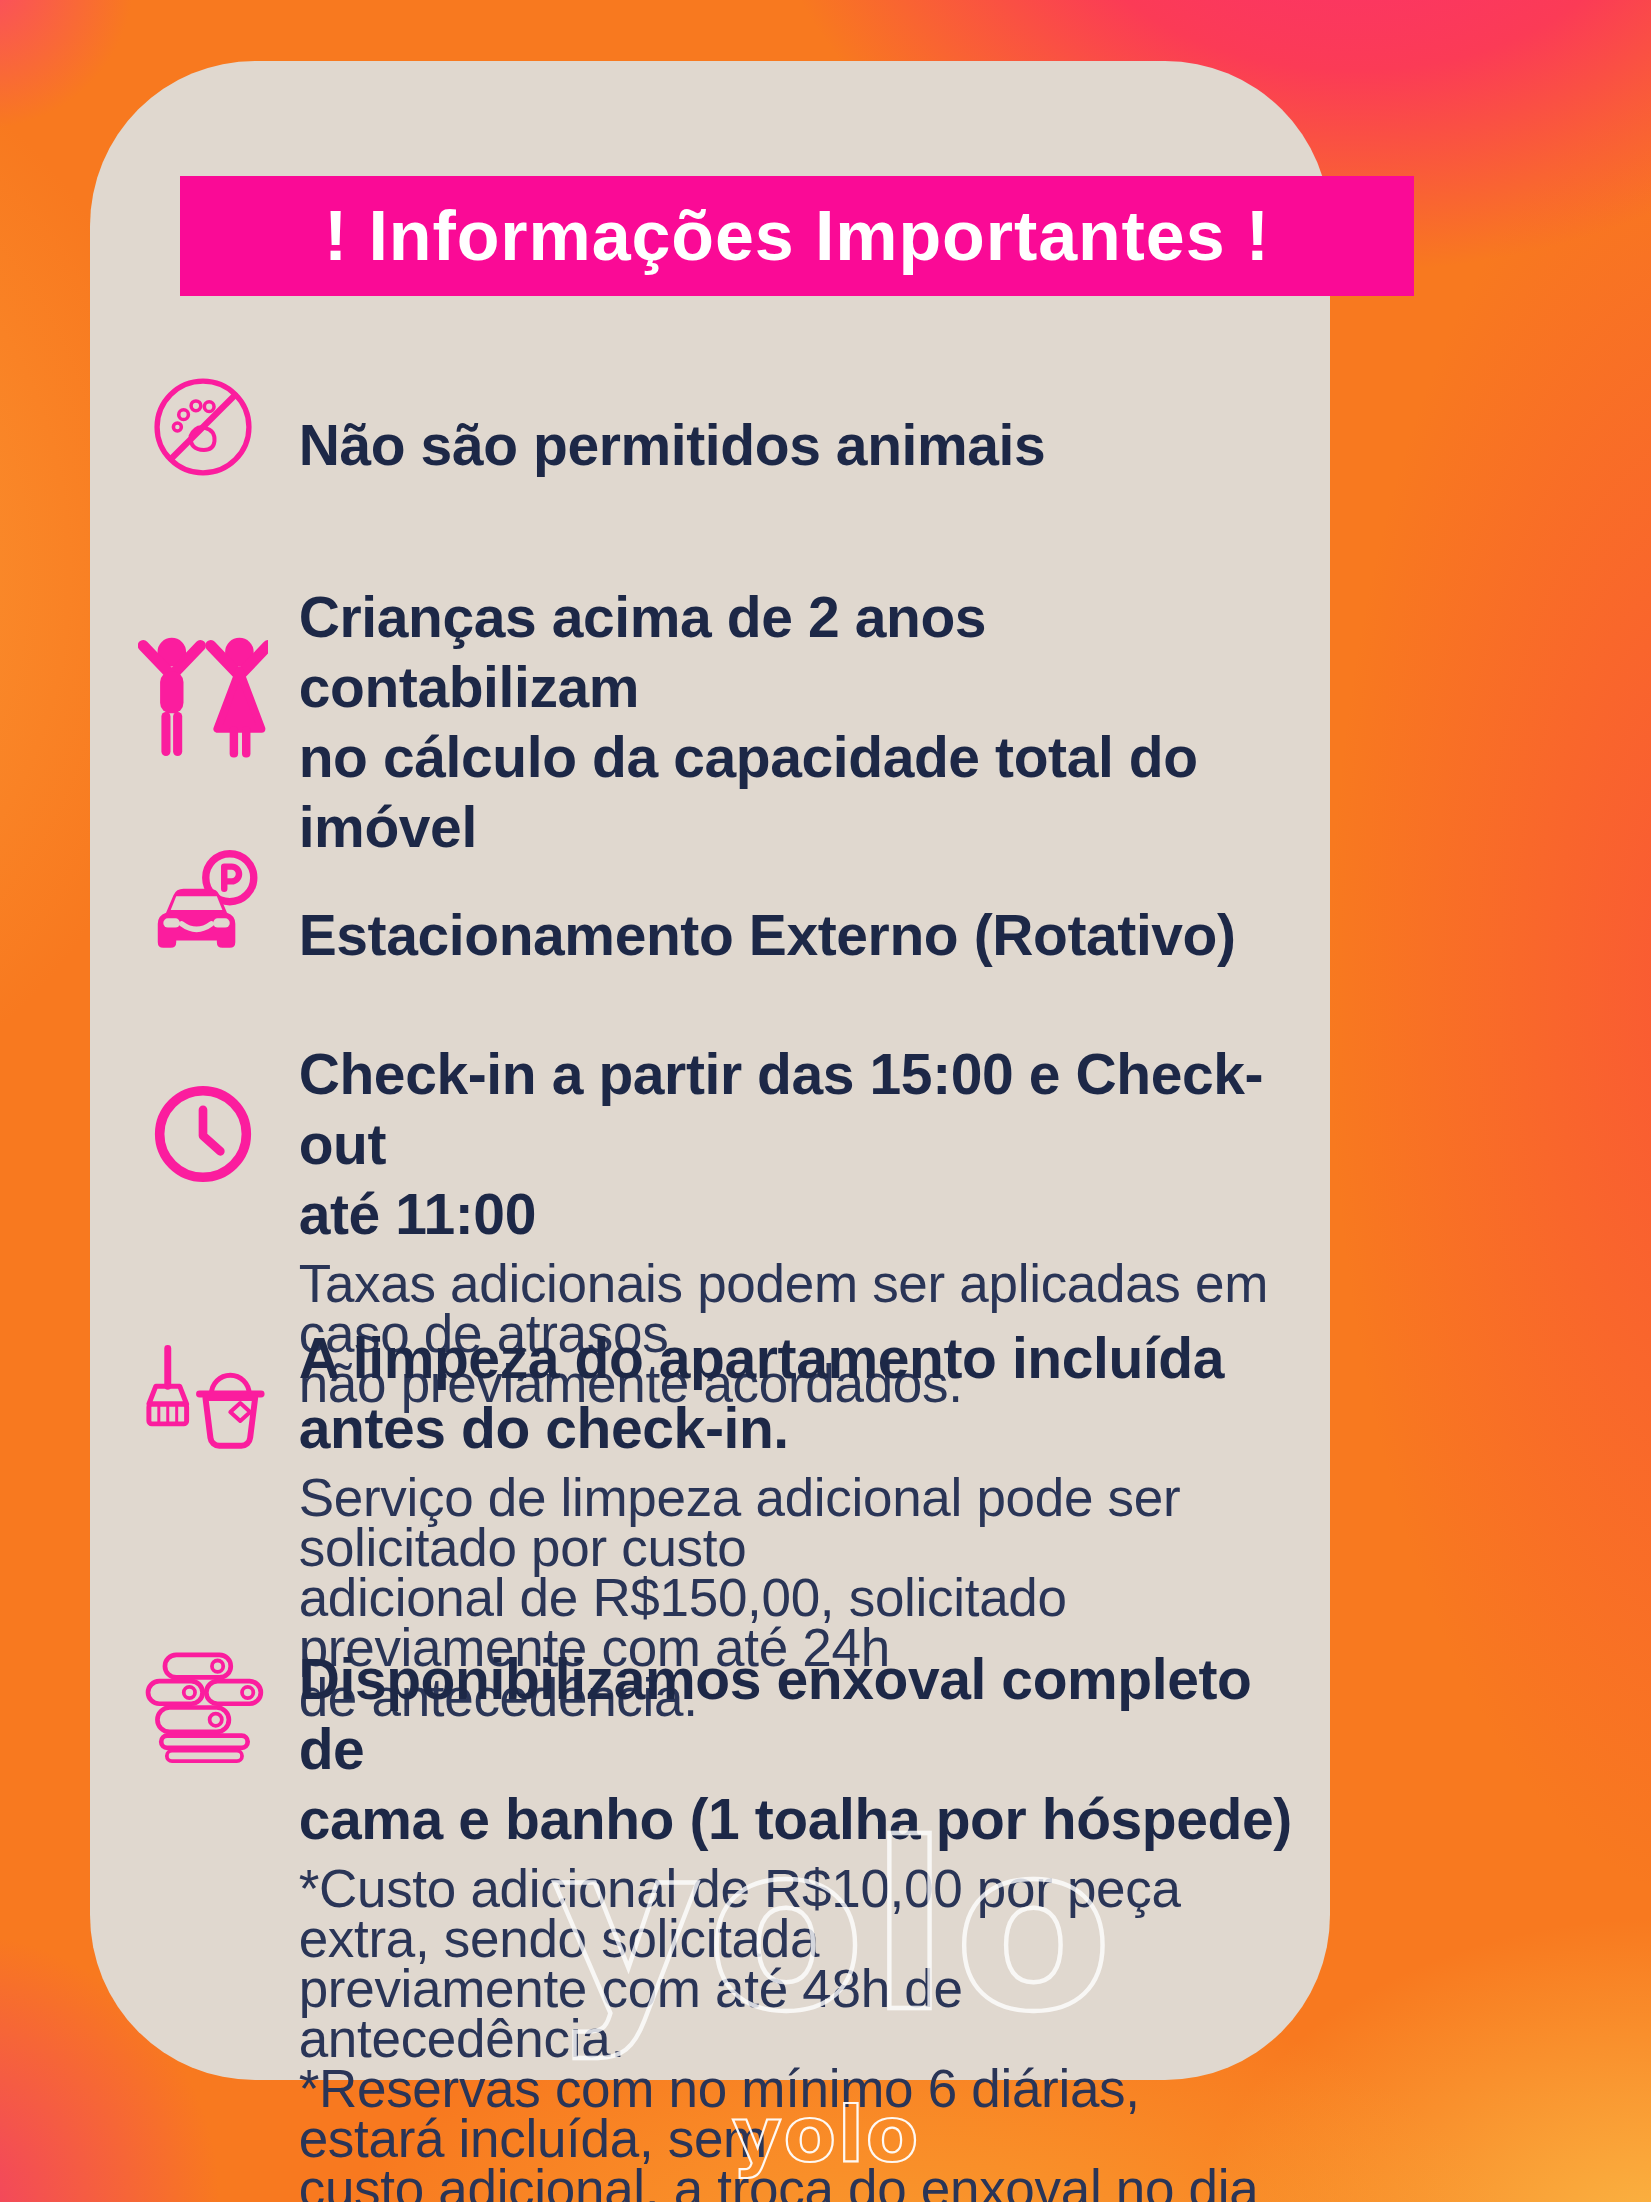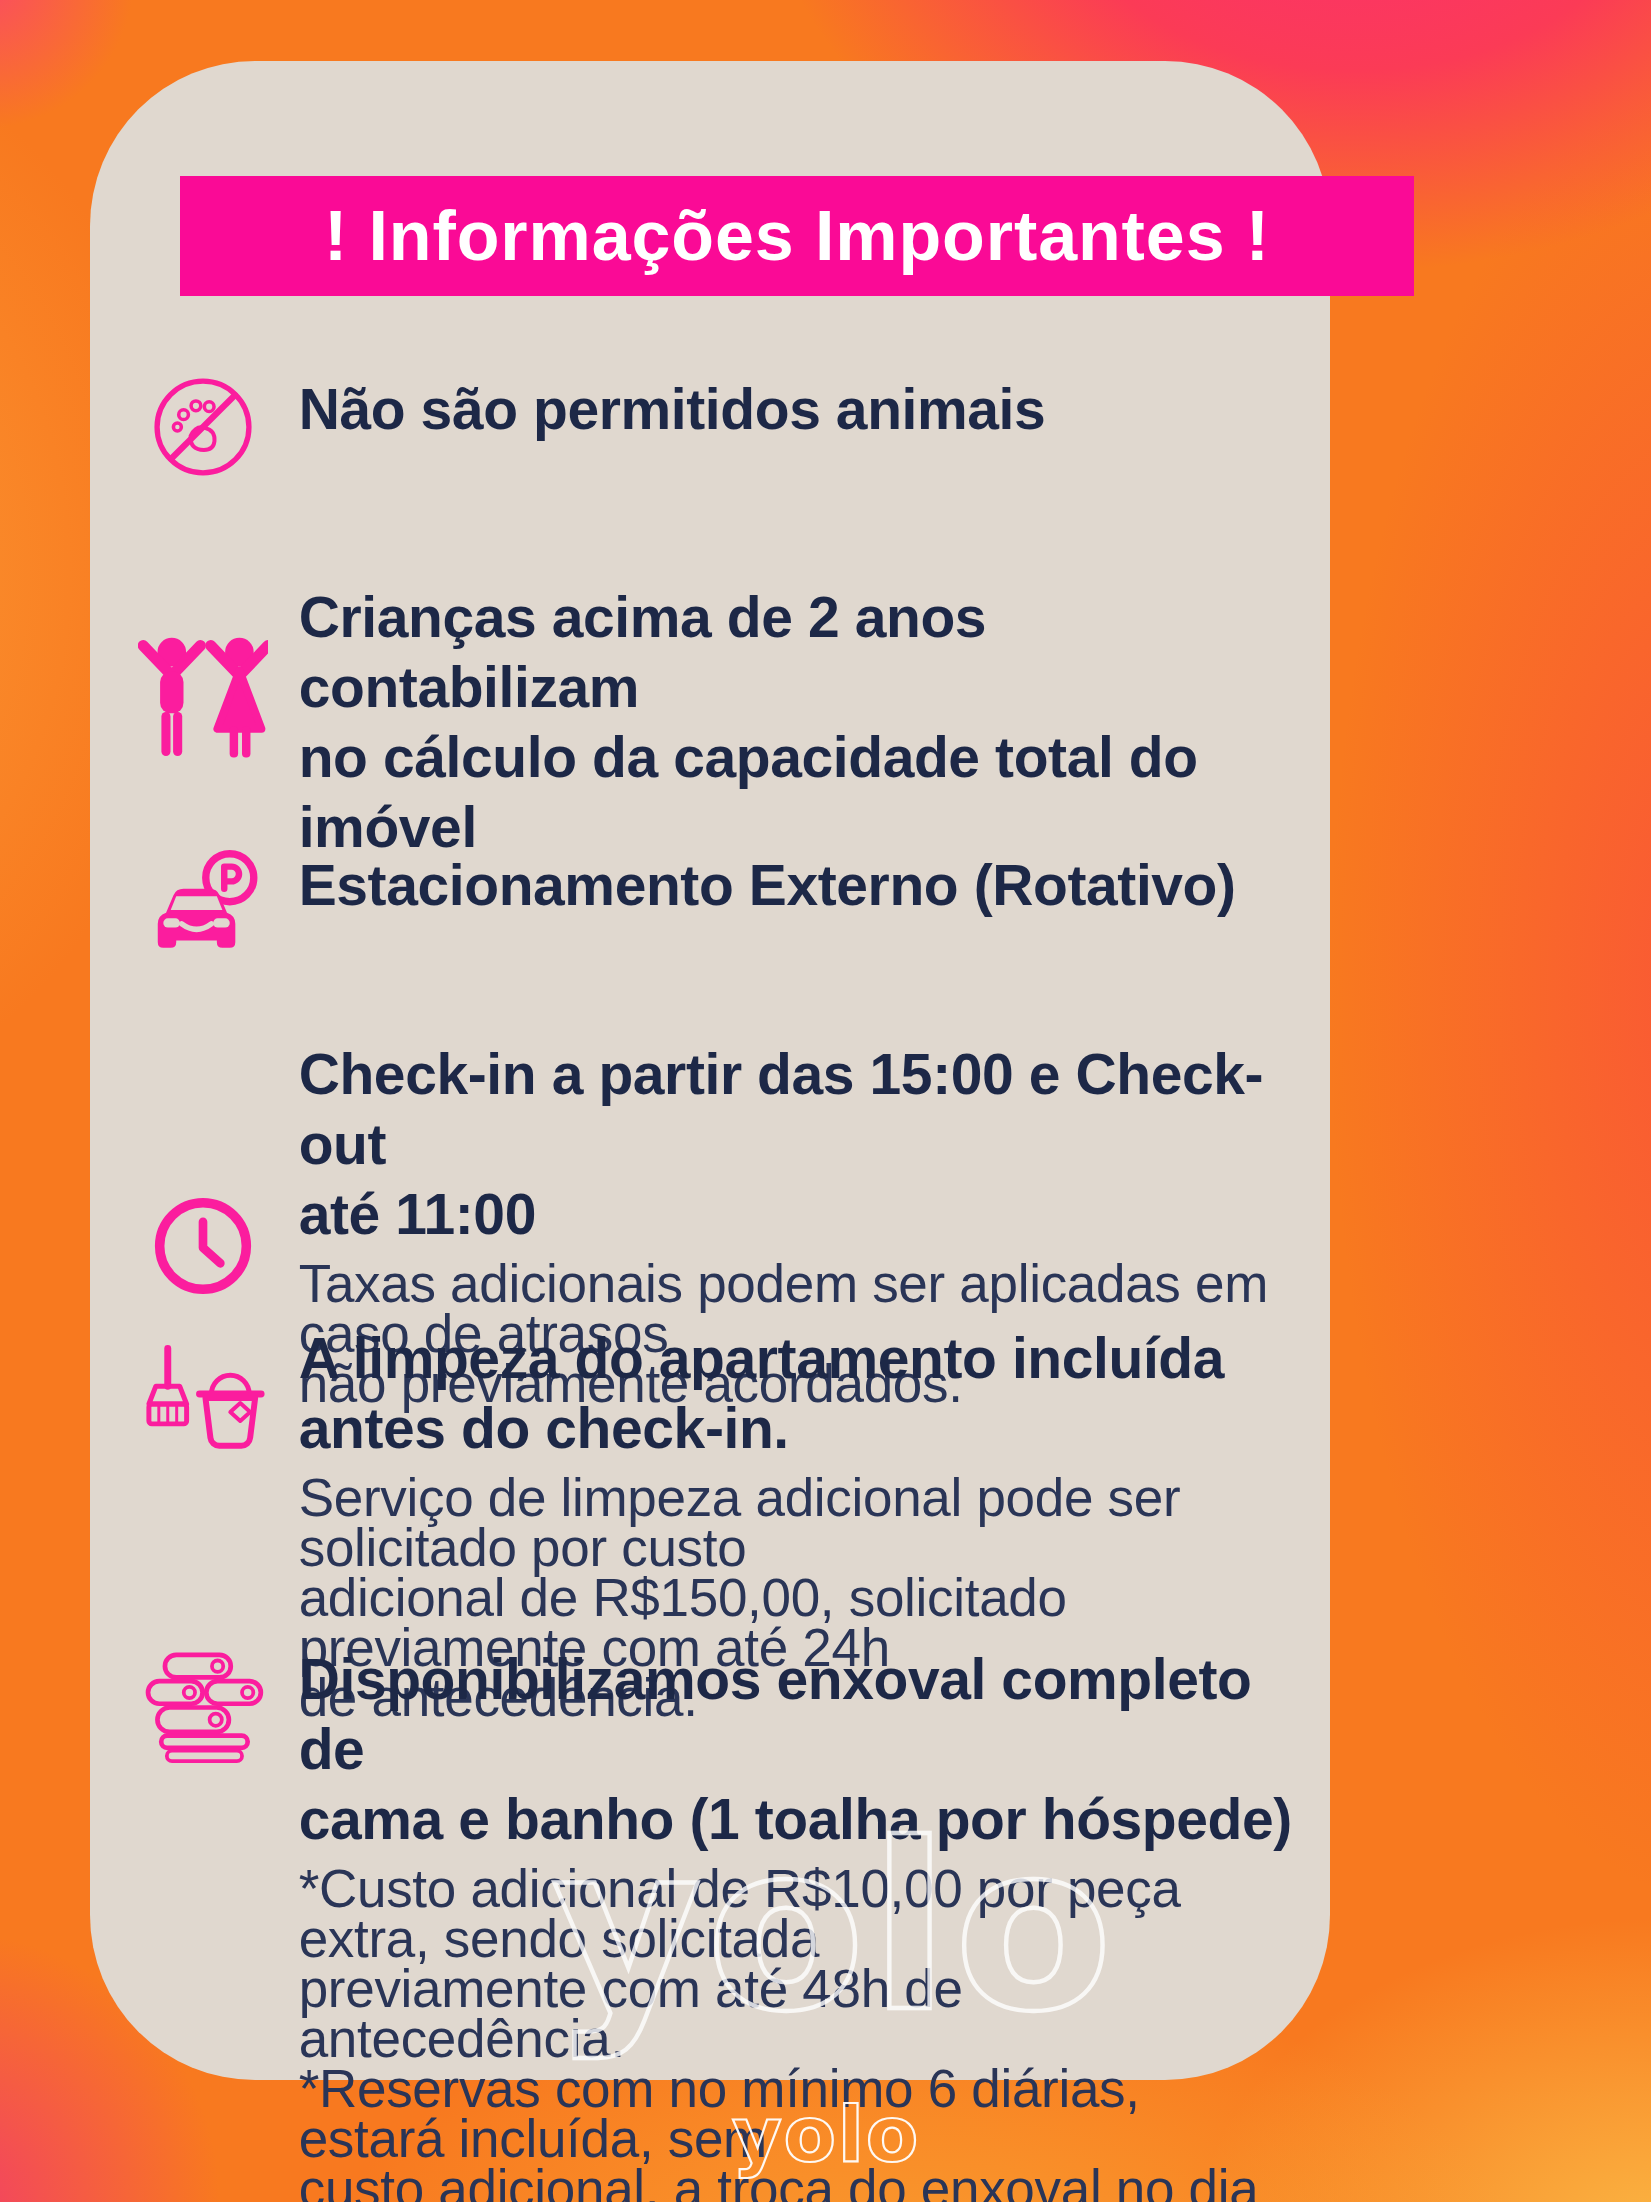--- a/index.html
+++ b/index.html
@@ -21,33 +21,33 @@
     background:#e0d8cf;border-radius:165px;
   }
   .banner{
     position:absolute;left:90px;top:115px;width:1234px;height:120px;
     background:#fa0a96;display:flex;align-items:center;justify-content:center;
   }
   .banner .t{
     color:#ffffff;font-size:70px;font-weight:700;letter-spacing:0.9px;white-space:nowrap;
   }
   .item{position:absolute;left:26px;right:35px;display:flex;align-items:flex-start;}
-  .item.center{align-items:flex-start;}
+  .item.center{align-items:flex-end;}
   .iconbox{width:174px;flex:0 0 174px;display:flex;justify-content:center;}
   .txt{flex:1;padding-left:8.7px;}
   .heading{
     color:#1d2847;font-size:57px;font-weight:700;line-height:70px;
     white-space:pre-line;letter-spacing:-0.4px;
   }
   .sub{
     color:#2a3557;font-size:53px;font-weight:400;line-height:50px;
     white-space:pre-line;margin-top:10.4px;letter-spacing:-0.3px;
   }
   .item1{top:313px;} .item2{top:521px;} .item3{top:789px;}
-  .item4{top:978px;align-items:center;} .item5{top:1262px;} .item6{top:1583px;}
+  .item4{top:978px;} .item5{top:1262px;} .item6{top:1583px;}
   .item2 .iconbox{margin-top:54px;}
   .item4 .iconbox{margin-top:43px;}
   .item5 .iconbox{margin-top:19px;}
   .item6 .iconbox{margin-top:7px;}
   .wm-big{position:absolute;left:513px;top:1747px;width:643px;height:374px;opacity:.8;pointer-events:none;}
   .wm-small{position:absolute;left:720px;top:2084px;width:213px;height:109px;opacity:.95;pointer-events:none;}
   svg{display:block;}
 </style>
 </head>
 <body>

